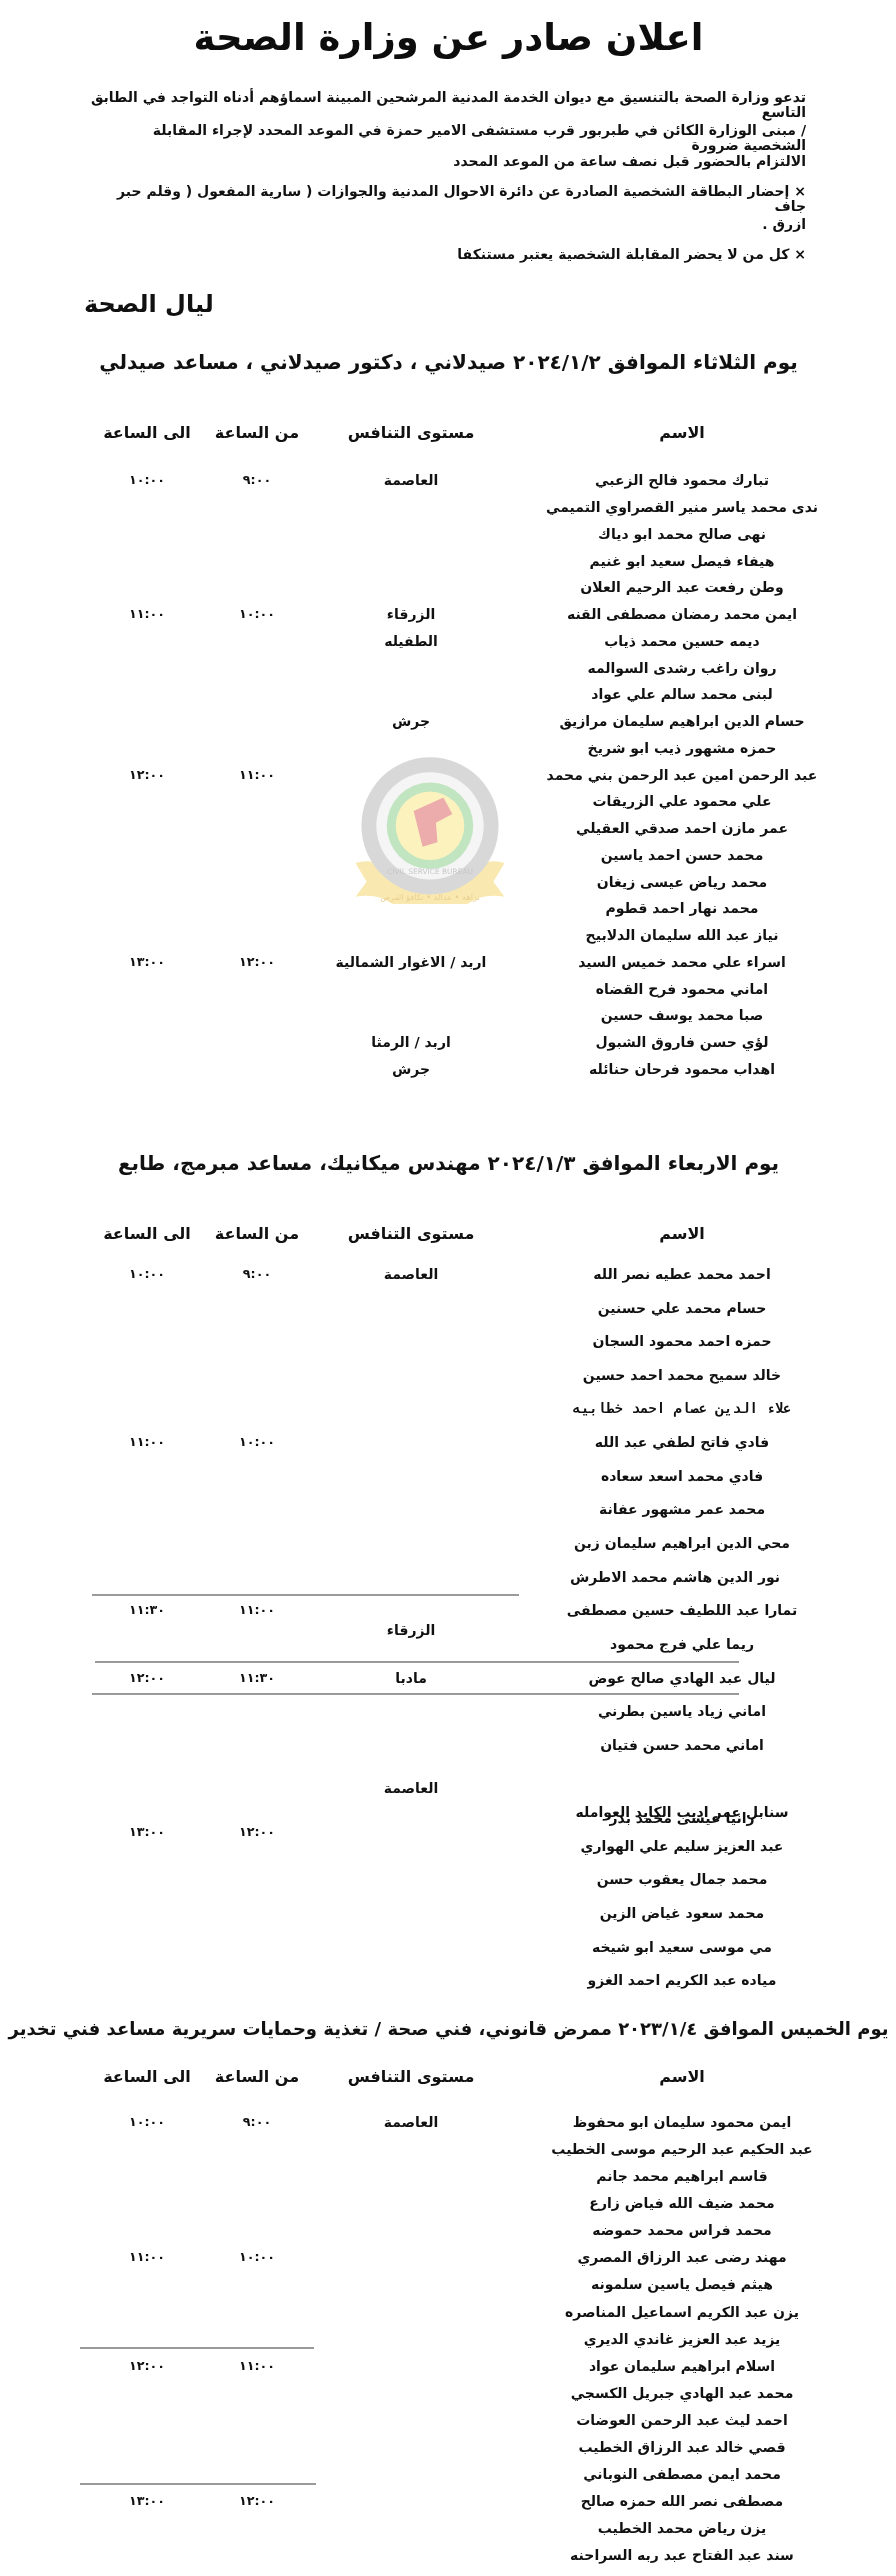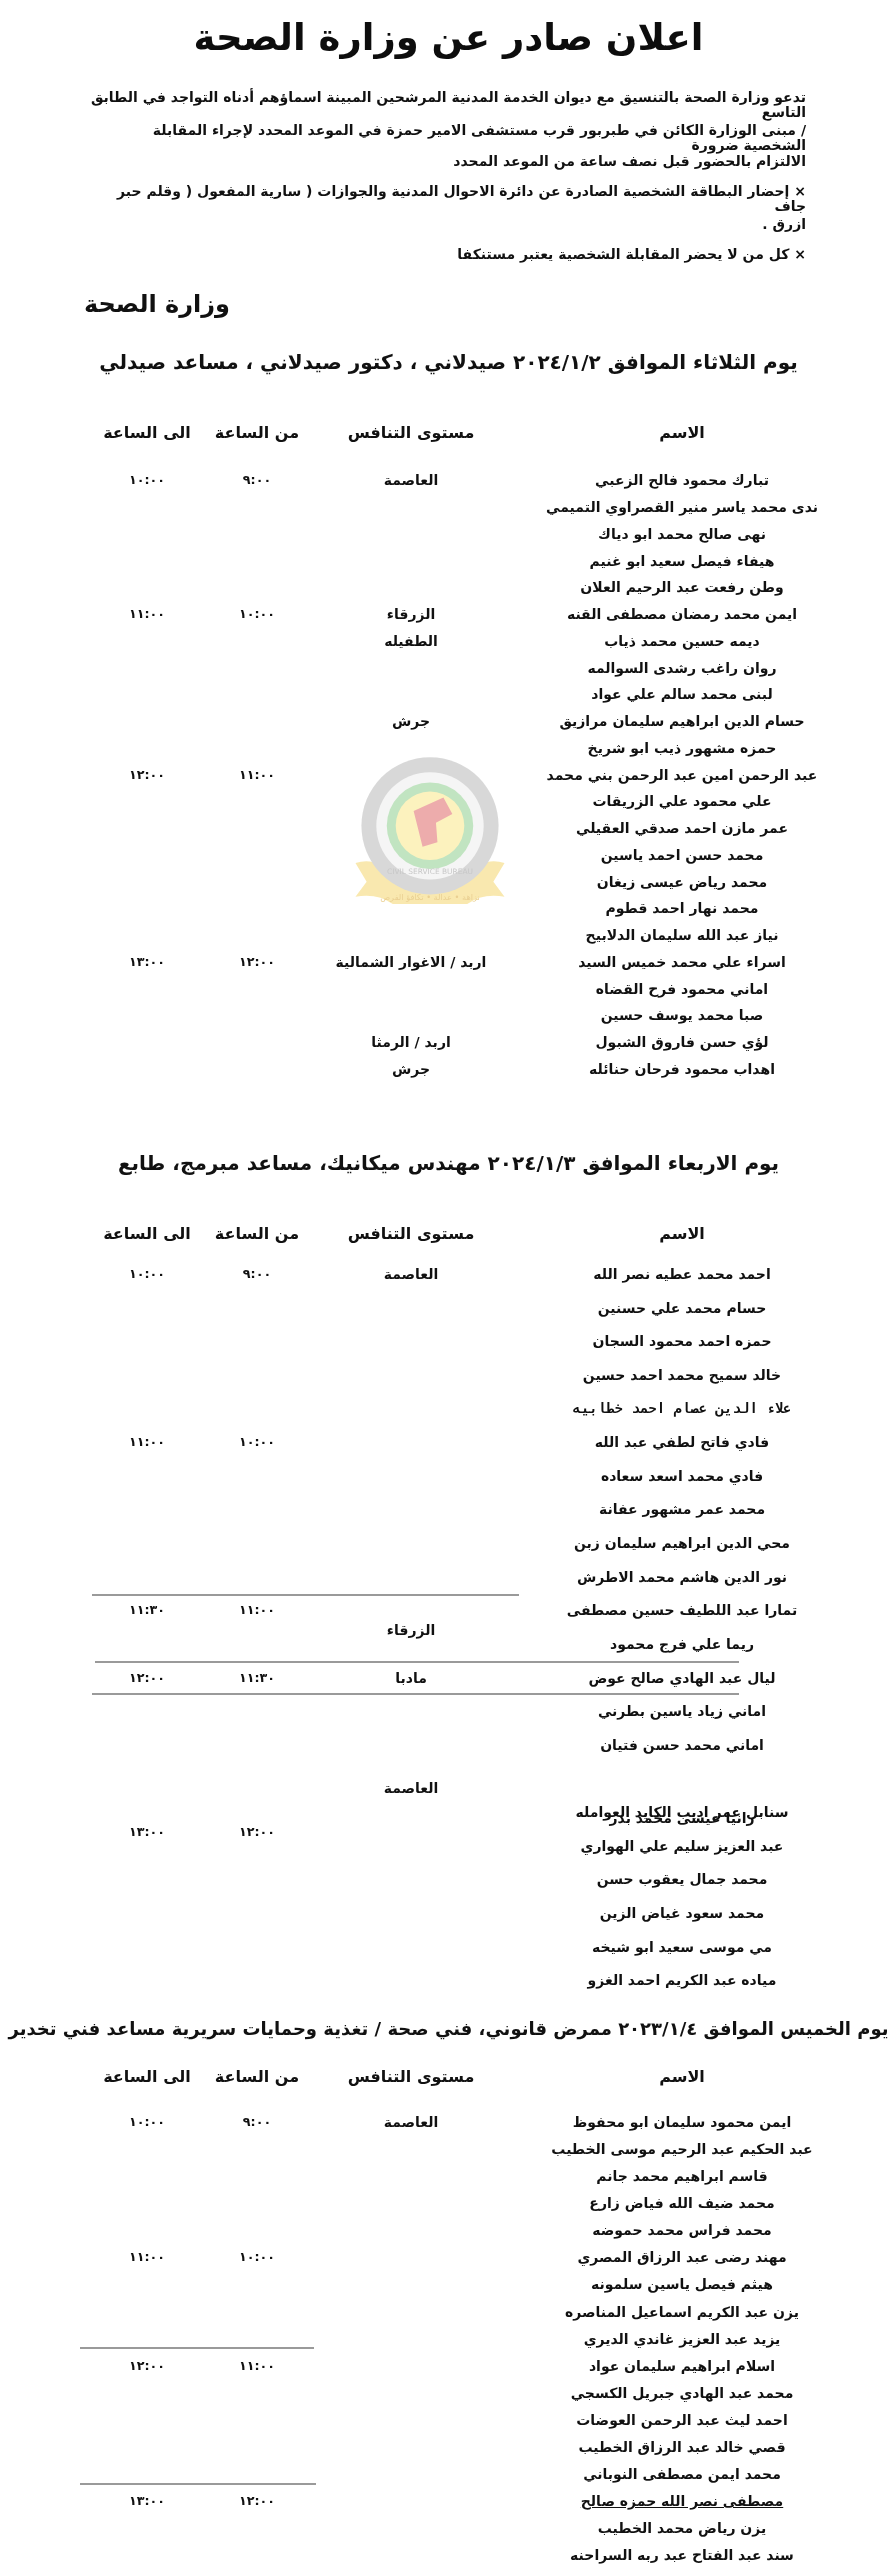--- a/index.html
+++ b/index.html
@@ -22,21 +22,21 @@
 
 <div class="abs title">اعلان صادر عن وزارة الصحة</div>
 
 <div class="abs para" style="top:90px">تدعو وزارة الصحة بالتنسيق مع ديوان الخدمة المدنية المرشحين المبينة اسماؤهم أدناه التواجد في الطابق التاسع</div>
 <div class="abs para" style="top:123px">/ مبنى الوزارة الكائن في طبربور قرب مستشفى الامير حمزة في الموعد المحدد لإجراء المقابلة الشخصية ضرورة</div>
 <div class="abs para" style="top:154px">الالتزام بالحضور قبل نصف ساعة من الموعد المحدد</div>
 <div class="abs para" style="top:184px">× إحضار البطاقة الشخصية الصادرة عن دائرة الاحوال المدنية والجوازات ( سارية المفعول ( وقلم حبر جاف</div>
 <div class="abs para" style="top:217px">ازرق .</div>
 <div class="abs para" style="top:247px">× كل من لا يحضر المقابلة الشخصية يعتبر مستنكفا</div>
 
-<div class="abs ministry">وزارة الصحة</div>
+<div class="abs ministry">ليال الصحة</div>
 
 <svg class="logo" viewBox="0 0 220 230">
   <path d="M10 150 Q40 140 60 170 L160 170 Q180 140 210 150 L195 175 L210 195 Q180 190 160 205 L60 205 Q40 190 10 195 L25 175 Z" fill="#f5d76e"></path>
   <circle cx="110" cy="100" r="92" fill="#b9b9b9"></circle>
   <circle cx="110" cy="100" r="72" fill="#eeeeee"></circle>
   <circle cx="110" cy="100" r="58" fill="#8fcf8f"></circle>
   <circle cx="110" cy="100" r="46" fill="#fbe98a"></circle>
   <path d="M88 80 L128 62 L140 84 L118 96 L120 122 L100 128 L94 104 Z" fill="#e06a6a"></path>
   <text x="110" y="200" text-anchor="middle" font-size="11" fill="#d9a93a" font-family="DejaVu Sans, sans-serif">نزاهة • عدالة • تكافؤ الفرص</text>
   <text x="110" y="165" text-anchor="middle" font-size="10" fill="#9a9a9a" font-family="DejaVu Sans, sans-serif">CIVIL SERVICE BUREAU</text>
@@ -102,21 +102,21 @@
   <div class="rows">
       <div class="abs name" style="top: 1266px; right: 215px;">احمد محمد عطيه نصر الله</div>
       <div class="abs name" style="top: 1300px; right: 215px;">حسام محمد علي حسنين</div>
       <div class="abs name" style="top: 1333px; right: 215px; text-align: center;">حمزه احمد محمود السجان</div>
       <div class="abs name" style="top: 1367px; right: 215px;">خالد سميح محمد احمد حسين</div>
       <div class="abs name" style="top: 1400px; right: 215px; font-family: Liberation Mono, monospace;">علاء الدين عصام احمد خطابيه</div>
       <div class="abs name" style="top: 1434px; right: 215px;">فادي فاتح لطفي عبد الله</div>
       <div class="abs name" style="top: 1468px; right: 215px;">فادي محمد اسعد سعاده</div>
       <div class="abs name" style="top: 1501px; right: 215px;">محمد عمر مشهور عفانة</div>
       <div class="abs name" style="top: 1535px; right: 215px;">محي الدين ابراهيم سليمان زبن</div>
-      <div class="abs name" style="top: 1569px; right: 215px;">نور الدين هاشم محمد الاطرش</div>
+      <div class="abs name" style="top: 1569px; right: 222px;">نور الدين هاشم محمد الاطرش</div>
       <div class="abs name" style="top: 1602px; right: 215px;">تمارا عبد اللطيف حسين مصطفى</div>
       <div class="abs name" style="top: 1636px; right: 215px;">ريما علي فرج محمود</div>
       <div class="abs name" style="top: 1670px; right: 215px;">ليال عبد الهادي صالح عوض</div>
       <div class="abs name" style="top: 1703px; right: 215px;">اماني زياد ياسين بطرني</div>
       <div class="abs name" style="top: 1737px; right: 215px;">اماني محمد حسن فتيان</div>
       <div class="abs name" style="top: 1770px; right: 215px; margin-top: 40px;">رانيا عيسى محمد بدر</div>
       <div class="abs name" style="top: 1804px; right: 215px;">سنابل عمر اديب الكايد العوامله</div>
       <div class="abs name" style="top: 1838px; right: 215px;">عبد العزيز سليم علي الهواري</div>
       <div class="abs name" style="top: 1871px; right: 215px;">محمد جمال يعقوب حسن</div>
       <div class="abs name" style="top: 1905px; right: 215px; text-align: right;">محمد سعود غياض الزين</div>
@@ -155,21 +155,21 @@
       <div class="abs name" style="top: 2222px; right: 215px;">محمد فراس محمد حموضه</div>
       <div class="abs name" style="top: 2249px; right: 215px;">مهند رضى عبد الرزاق المصري</div>
       <div class="abs name" style="top: 2276px; right: 215px;">هيثم فيصل ياسين سلمونه</div>
       <div class="abs name" style="top: 2304px; right: 215px;">يزن عبد الكريم اسماعيل المناصره</div>
       <div class="abs name" style="top: 2331px; right: 215px;">يزيد عبد العزيز غاندي الديري</div>
       <div class="abs name" style="top: 2358px; right: 215px;">اسلام ابراهيم سليمان عواد</div>
       <div class="abs name" style="top: 2385px; right: 215px;">محمد عبد الهادي جبريل الكسجي</div>
       <div class="abs name" style="top: 2412px; right: 215px;">احمد ليث عبد الرحمن العوضات</div>
       <div class="abs name" style="top: 2439px; right: 215px;">قصي خالد عبد الرزاق الخطيب</div>
       <div class="abs name" style="top: 2466px; right: 215px;">محمد ايمن مصطفى النوباني</div>
-      <div class="abs name" style="top: 2493px; right: 215px; text-decoration: underline;">مصطفى نصر الله حمزه صالح</div>
+      <div class="abs name" style="top: 2493px; right: 215px;">مصطفى نصر الله حمزه صالح</div>
       <div class="abs name" style="top: 2520px; right: 215px;">يزن رياض محمد الخطيب</div>
       <div class="abs name" style="top: 2547px; right: 215px;">سند عبد الفتاح عبد ربه السراحنه</div>
       <div class="abs level" style="top: 2114px; right: 486px;">العاصمة</div>
       <div class="abs time" style="top: 2114px; right: 640px;">٩:٠٠</div>
       <div class="abs time" style="top: 2114px; right: 750px;">١٠:٠٠</div>
       <div class="abs time" style="top: 2249px; right: 640px;">١٠:٠٠</div>
       <div class="abs time" style="top: 2249px; right: 750px;">١١:٠٠</div>
       <div class="abs time" style="top: 2358px; right: 640px;">١١:٠٠</div>
       <div class="abs time" style="top: 2358px; right: 750px;">١٢:٠٠</div>
       <div class="abs time" style="top: 2493px; right: 640px;">١٢:٠٠</div>

